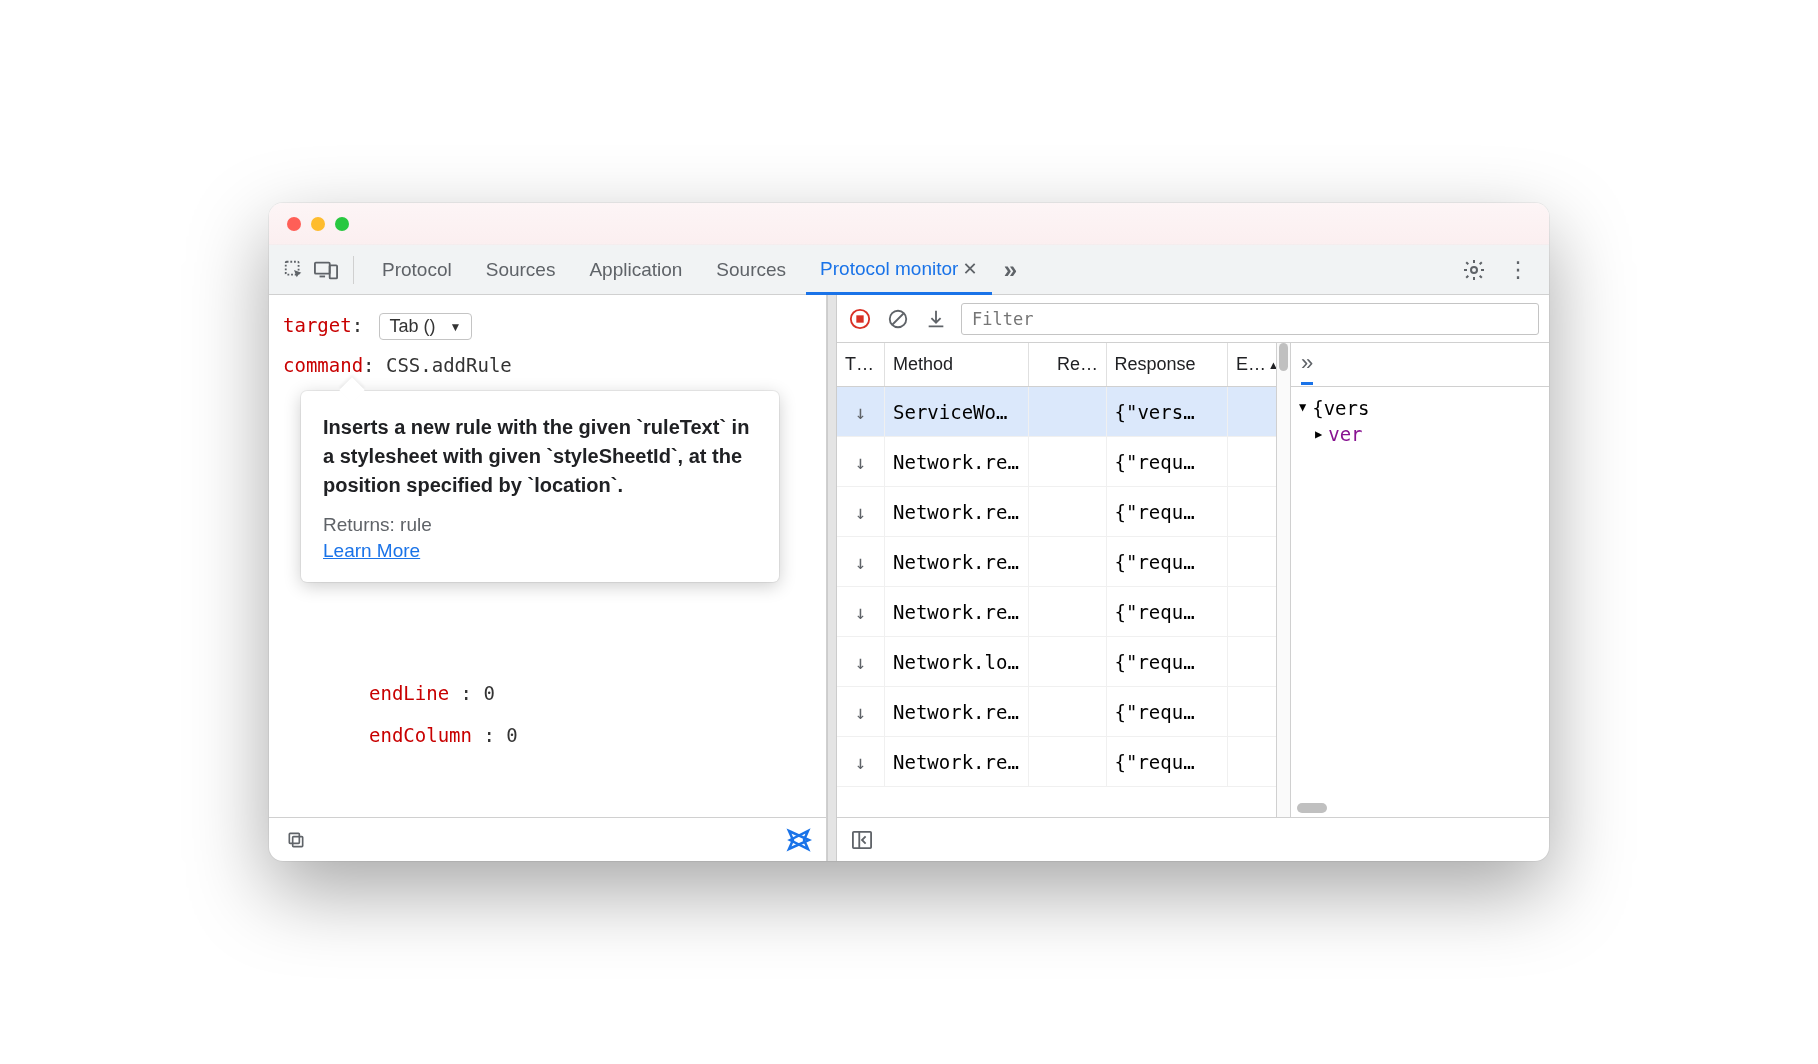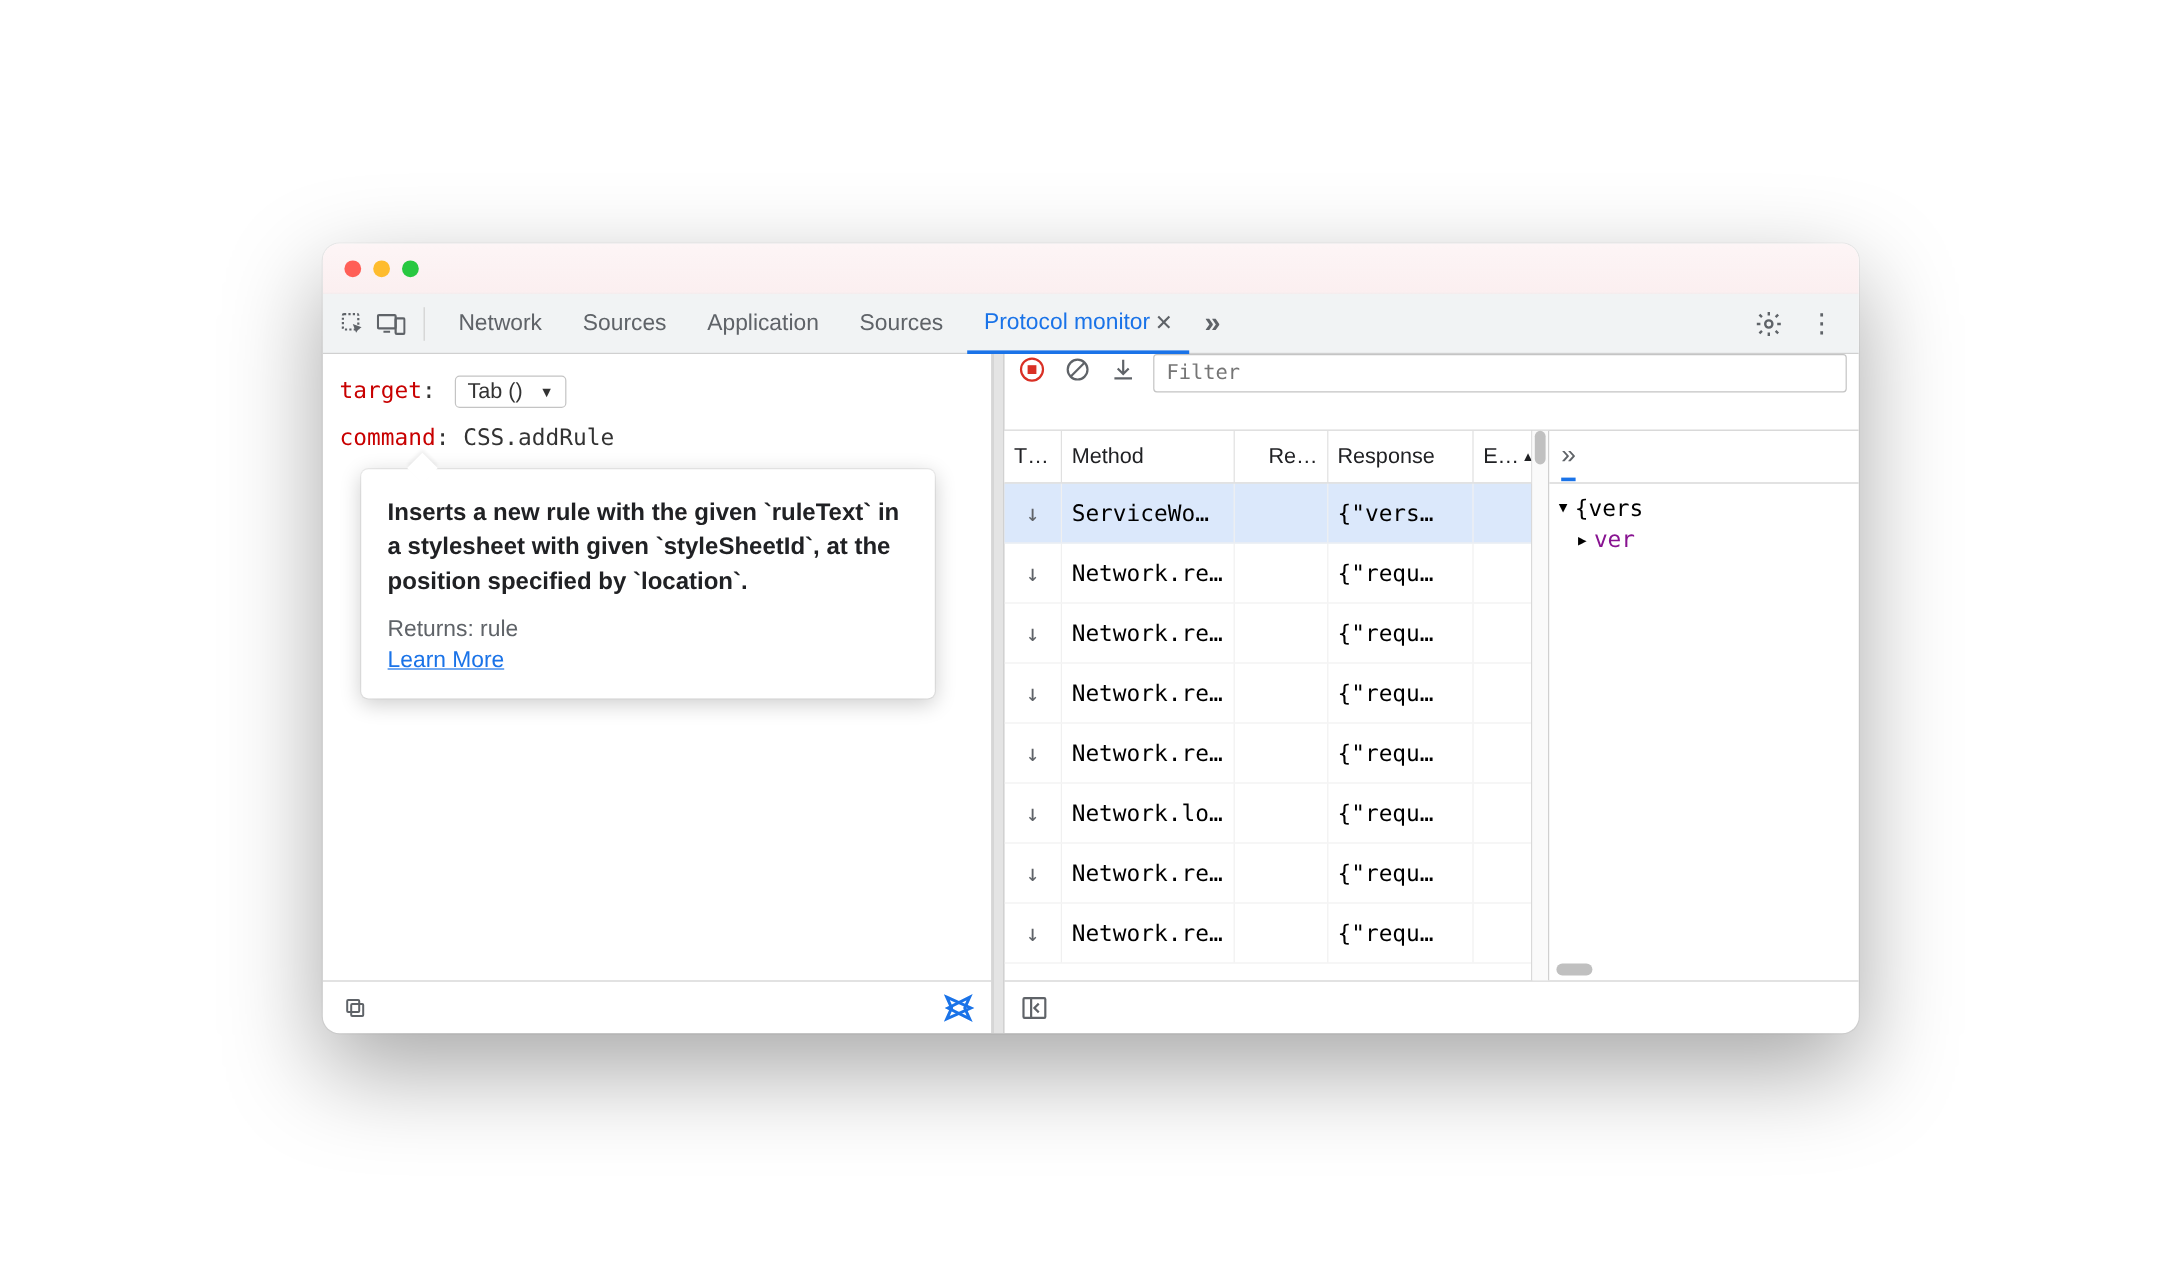--- a/index.html
+++ b/index.html
@@ -142,22 +142,23 @@
 .left-footer .send { margin-left: auto; color: #1a73e8; cursor: pointer; }
 .drag-handle {
   width: 10px;
   background: #e4e4e4;
   border-left: 1px solid #ccc;
   border-right: 1px solid #ccc;
   cursor: col-resize;
 }
 .right-pane { flex: 1; display: flex; flex-direction: column; min-width: 0; }
 .right-toolbar {
-  height: 64px;
-  display: flex;
+  height: 48px;
+  display: flex;
+  align-items: center;
   gap: 12px;
   padding: 0 10px;
   border-bottom: 1px solid #d0d0d0;
 }
 .tb-btn { width: 26px; height: 26px; display: flex; align-items: center; justify-content: center; cursor: pointer; color: #5f6368; }
 .filter-input {
   flex: 1;
   height: 32px;
   border: 1px solid #c4c4c4;
   border-radius: 3px;
@@ -248,21 +249,21 @@
     </div>
     <div class="tab-ico">
       <svg width="24" height="22" viewBox="0 0 26 22" fill="none" stroke="currentColor" stroke-width="2">
           <rect x="1" y="3" width="16" height="12" rx="1"></rect>
           <path d="M6 18 h6"></path>
           <rect x="17" y="6" width="8" height="14" rx="1"></rect>
         </svg>
     </div>
     <div class="tab-sep"></div>
     <div class="tab-item">
-        <span>Network</span>
+        <span>Protocol</span>
       </div>
     <div class="tab-item">
         <span>Sources</span>
       </div>
     <div class="tab-item">
         <span>Application</span>
       </div>
     <div class="tab-item">
         <span>Sources</span>
       </div>
@@ -295,20 +296,24 @@
         <div class="line2">
           <span class="kw">command</span><span>: </span><span>CSS.addRule</span>
         </div>
 
         <div class="tooltip">
           <div class="desc">Inserts a new rule with the given `ruleText` in a stylesheet with given `styleSheetId`, at the position specified by `location`.</div>
           <div class="ret">Returns: rule</div>
           <a class="lm">Learn More</a>
         </div>
 
+        <div class="bottom-params">
+          <div><span class="kw">endLine</span> : <span>0</span></div>
+          <div><span class="kw">endColumn</span> : <span>0</span></div>
+        </div>
       </div>
       <div class="left-footer">
         <div class="tab-ico">
           <svg width="20" height="20" viewBox="0 0 24 24" fill="none" stroke="#5f6368" stroke-width="2">
               <rect x="8" y="8" width="12" height="12" rx="1"></rect>
               <rect x="4" y="4" width="12" height="12" rx="1"></rect>
             </svg>
         </div>
         <div class="send">
           <svg width="26" height="24" viewBox="0 0 24 24" fill="none" stroke="#1a73e8" stroke-width="2.5">

